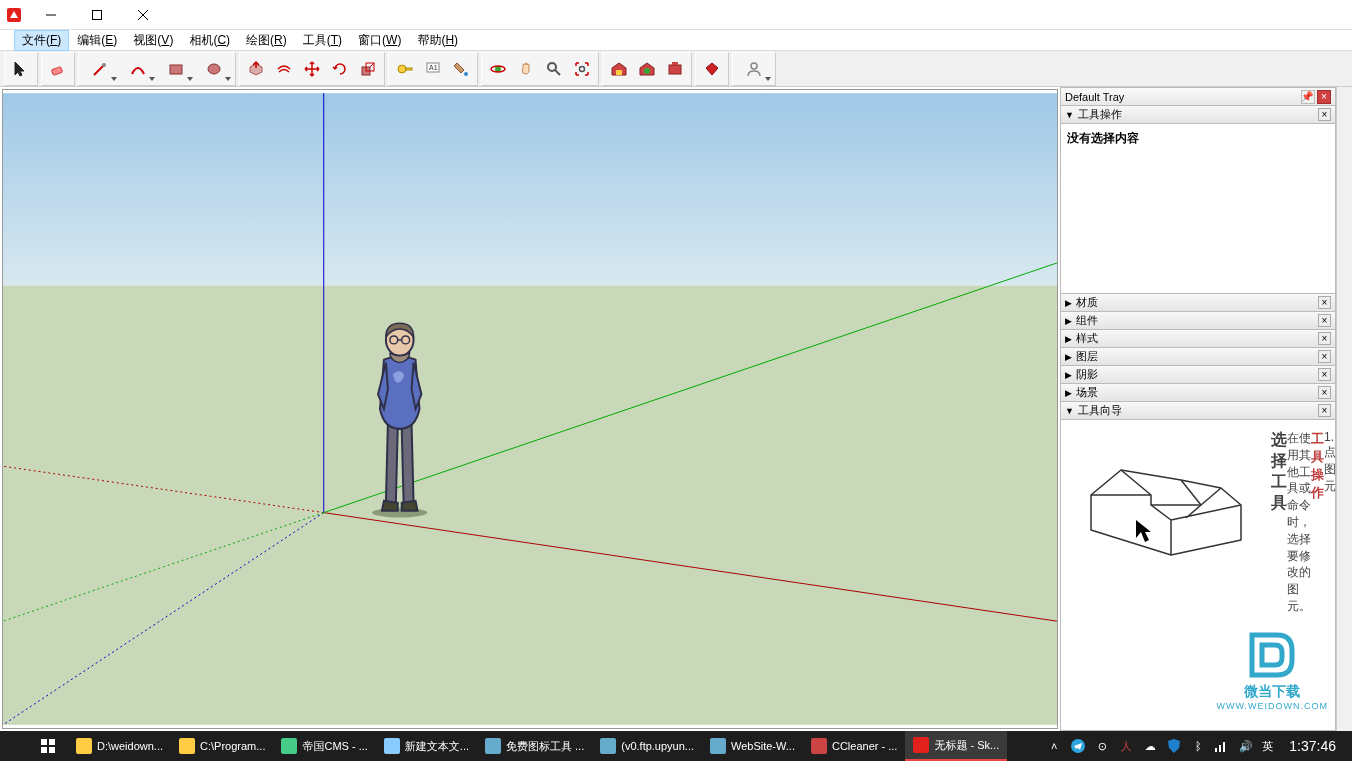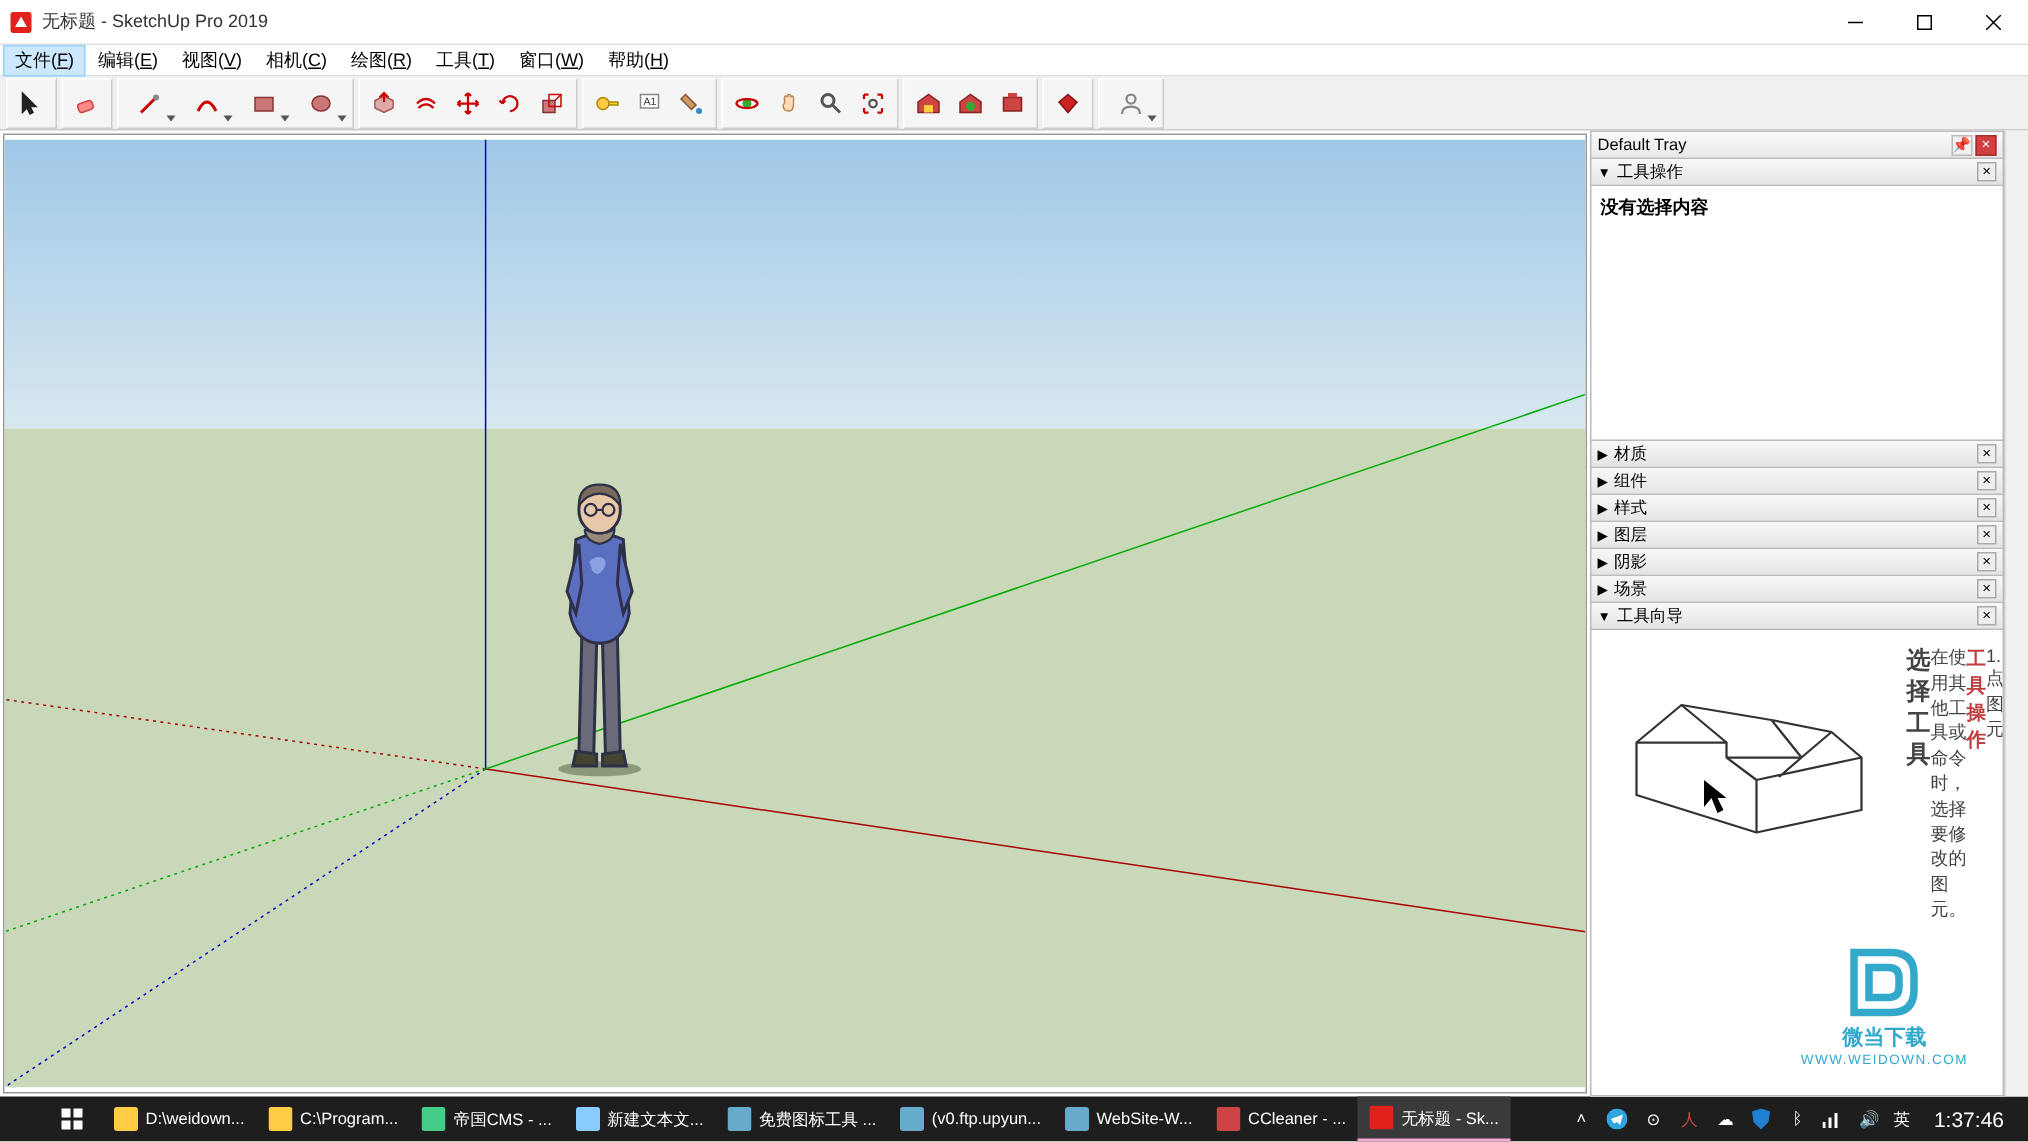--- a/index.html
+++ b/index.html
@@ -4,21 +4,21 @@
 <style>
 * { margin: 0; padding: 0; box-sizing: border-box; font-family: "Microsoft YaHei", "Segoe UI", Tahoma, sans-serif; }
 body { width: 1352px; height: 761px; overflow: hidden; background: #fff; font-size: 12px; }
 
 .titlebar { height: 30px; background: #fff; display: flex; align-items: center; padding-left: 6px; border-bottom: 1px solid #ddd; }
 .titlebar .app-icon { width: 16px; height: 16px; margin-right: 6px; }
 .titlebar .title { flex: 1; font-size: 12px; color: #333; }
 .titlebar .win-controls { display: flex; }
 .titlebar .win-btn { width: 46px; height: 30px; display: flex; align-items: center; justify-content: center; cursor: pointer; }
 
-.menubar { height: 21px; background: #fff; display: flex; align-items: center; padding: 0 2px; border-bottom: 1px solid #ddd; }
+.menubar { height: 21px; background: #fff; display: flex; align-items: center; padding: 0 14px; border-bottom: 1px solid #ddd; }
 .menu-item { padding: 2px 8px; font-size: 12px; cursor: pointer; }
 .menu-item.active { background: #cce8ff; border: 1px solid #99d1ff; padding: 1px 7px; }
 .menu-item .ul { text-decoration: underline; }
 
 .toolbar { height: 36px; background: #f0f0f0; border-bottom: 1px solid #ccc; display: flex; align-items: center; padding: 2px 4px; gap: 0; }
 .tool-group { display: flex; align-items: center; border: 1px solid #fff; border-right-color: #ccc; border-bottom-color: #ccc; background: #f5f5f5; padding: 2px; margin-right: 3px; }
 .tool-btn { width: 28px; height: 28px; display: flex; align-items: center; justify-content: center; cursor: pointer; border: 1px solid transparent; position: relative; }
 .tool-btn.wide { width: 38px; }
 .dropdown-arrow { position: absolute; right: 1px; bottom: 1px; width: 0; height: 0; border-left: 3px solid transparent; border-right: 3px solid transparent; border-top: 4px solid #555; }
 
@@ -43,40 +43,39 @@
 .instructor-img { width: 100%; height: 160px; display: flex; align-items: center; justify-content: center; margin-bottom: 20px; }
 .instructor .tool-title { font-size: 16px; font-weight: bold; color: #444; margin-bottom: 4px; }
 .instructor .tool-desc { font-size: 12px; color: #444; line-height: 1.4; margin-bottom: 12px; }
 .instructor .op-title { font-size: 13px; font-weight: bold; color: #c04040; }
 .instructor .op-step { font-size: 12px; color: #444; }
 .tray-scroll { width: 16px; background: #f0f0f0; border-left: 1px solid #ccc; }
 
 .taskbar { height: 30px; background: #1e1e1e; display: flex; align-items: center; color: #fff; font-size: 11px; padding-left: 28px; }
 .task-item { height: 30px; display: flex; align-items: center; padding: 0 8px; cursor: pointer; gap: 5px; max-width: 120px; white-space: nowrap; overflow: hidden; }
 .task-item.start { width: 40px; justify-content: center; padding: 0; }
-.task-item.active { background: #3a3a3a; border-bottom: 2px solid #f9a8d4; }
+.task-item.active { background: #3a3a3a; border-bottom: 2px solid #ef4444; }
 .task-icon { width: 16px; height: 16px; flex-shrink: 0; }
 .taskbar .spacer { flex: 1; }
 .systray { display: flex; align-items: center; gap: 8px; padding: 0 8px; }
 .systray .sicon { width: 16px; height: 16px; cursor: pointer; display:flex; align-items:center; justify-content:center;}
 .clock { padding: 0 8px; font-size: 14px; }
 
-.watermark { position: absolute; right: 40px; bottom: 50px; text-align: center; pointer-events: none; opacity: 0.95; }
+.watermark { position: absolute; right: 24px; bottom: 50px; text-align: center; pointer-events: none; opacity: 0.95; }
 .watermark .big { font-size: 14px; color: #28a4c9; font-weight: bold; }
 .watermark .url { font-size: 9px; color: #28a4c9; letter-spacing: 1px; }
 </style>
 </head>
 <body>
 
 <div class="titlebar">
   <svg class="app-icon" viewBox="0 0 16 16">
       <rect x="1" y="1" width="14" height="14" rx="2" fill="#e2211c"></rect>
       <path d="M4 11 L8 4 L12 11 Z" fill="#fff"></path>
     </svg>
-  <div class="title">无标题 - SketchUp Pro 2019</div>
   <div class="win-controls">
     <div class="win-btn">
         <svg width="10" height="10">
           <line x1="0" y1="5" x2="10" y2="5" stroke="#000"></line>
         </svg>
       </div>
     <div class="win-btn">
         <svg width="10" height="10">
           <rect x="0.5" y="0.5" width="9" height="9" fill="none" stroke="#000"></rect>
         </svg>

